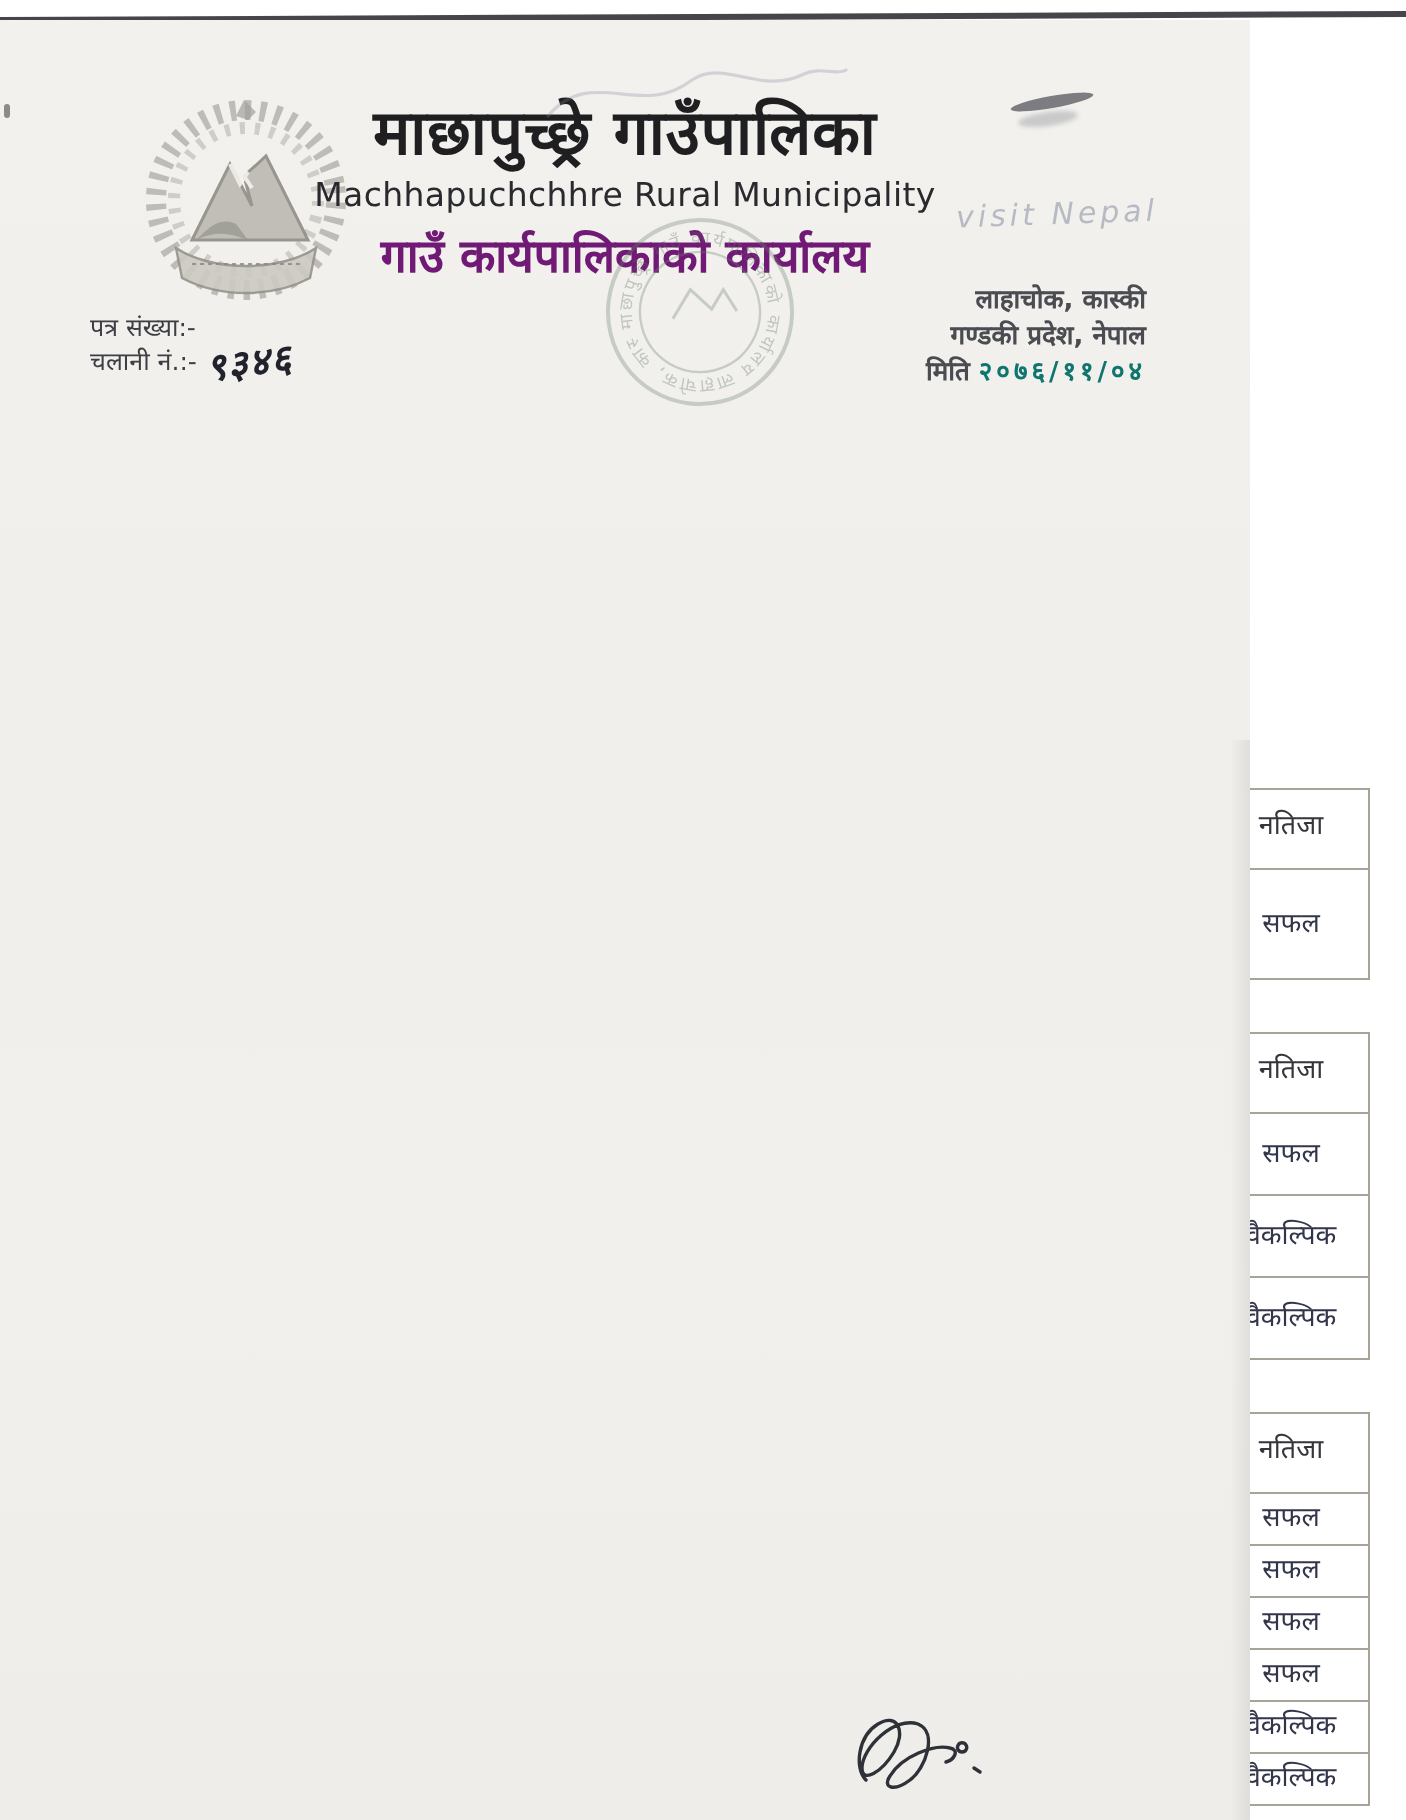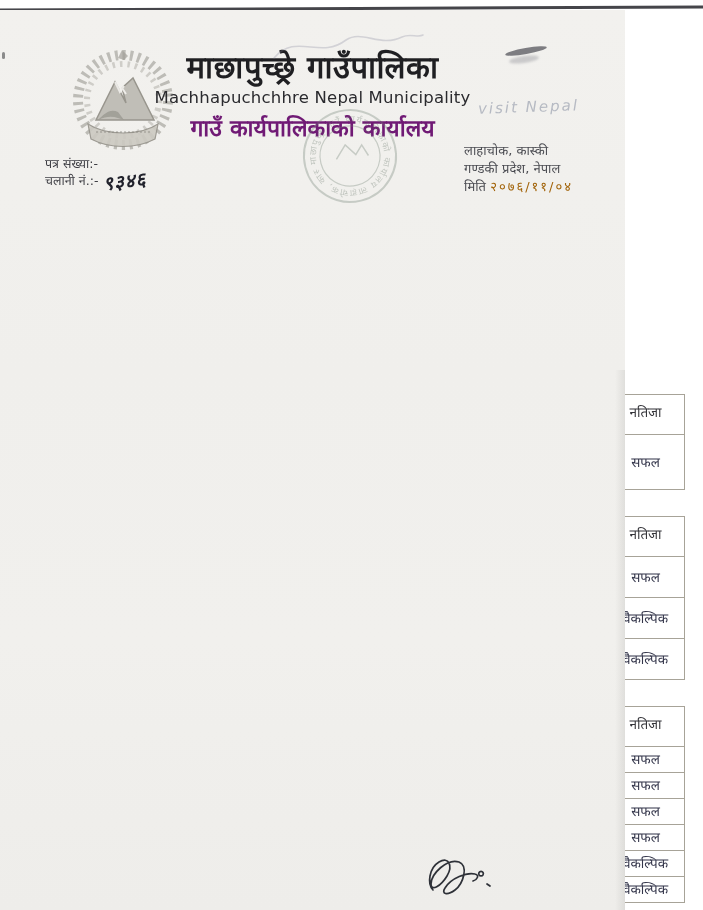--- a/index.html
+++ b/index.html
@@ -20,23 +20,23 @@
 
   .header{position:relative;height:212px;}
   .emblem{position:absolute;left:58px;top:48px;width:130px;height:114px;opacity:.8;}
   .center-head{position:absolute;left:50%;top:50px;transform:translateX(-50%);
          width:460px;text-align:center;color:#222;}
   .title-np{font-size:31px;font-weight:bold;line-height:1.12;letter-spacing:.5px;color:#1f1f22;}
   .title-en{font-size:16.5px;margin-top:3px;color:#2a2a2e;letter-spacing:.2px;}
   .office-np{font-size:23px;margin-top:4px;font-weight:bold;color:#701a75;}
   .watermark{position:absolute;right:46px;top:98px;font-size:15px;font-style:italic;
          color:#b6bac3;letter-spacing:2px;transform:rotate(-2deg);}
-  .addr{position:absolute;right:52px;top:142px;text-align:left;font-size:13px;
-         color:#4b4c52;line-height:18px;}
-  .addr .hw-date{color:#a16207;letter-spacing:2px;}
+  .addr{position:absolute;right:52px;top:142px;text-align:right;font-size:13px;
+         color:#4b4c52;line-height:18px;font-weight:bold;}
+  .addr .hw-date{color:#0f766e;letter-spacing:2px;}
   .letter-nos{position:absolute;left:45px;top:155px;font-size:12.5px;color:#3e3e44;line-height:17px;}
   .hw-number{display:inline-block;font-size:19px;font-weight:bold;font-style:italic;
          color:#21222c;transform:rotate(-7deg);margin-left:5px;vertical-align:-3px;letter-spacing:1px;}
   .stamp{position:absolute;left:298px;top:104px;width:104px;height:104px;opacity:.32;
          transform:rotate(-14deg);}
   .pen-squiggle{position:absolute;left:268px;top:28px;width:160px;height:38px;opacity:.28;}
 
   .notice-title-wrap{text-align:center;margin-top:2px;}
   .notice-title{display:inline-block;font-size:23px;font-weight:bold;color:#1d1d20;
          border-bottom:2.5px solid #2a2a2d;padding:0 6px 3px;letter-spacing:.5px;}
@@ -78,21 +78,21 @@
       <path d="M38,72 L57,34 L68,55 L64,40 L75,30 L96,72 Z" fill="#adaaa2" stroke="#767369" stroke-width="1.5" opacity=".9"></path>
       <path d="M57,34 L62,44 L66,38 L64,40 L68,46" fill="none" stroke="#f4f3f0" stroke-width="2" opacity=".9"></path>
       <path d="M40,72 C52,66 60,70 66,72 L60,64 C52,60 46,66 40,72 Z" fill="#85837b" opacity=".8"></path>
       <path d="M30,76 C48,88 82,88 100,76 L97,91 C78,101 52,101 33,91 Z" fill="#c2bfb6" stroke="#7e7b72" stroke-width="1.2" opacity=".9"></path>
       <path d="M38,84 L92,84" stroke="#6f6c64" stroke-width="1" stroke-dasharray="2 2" opacity=".8"></path>
       <path d="M60,10 L64,2 L70,8 L66,12 Z" fill="#8e8c84" opacity=".7"></path>
     </svg>
 
     <div class="center-head">
       <div class="title-np">माछापुच्छ्रे गाउँपालिका</div>
-      <div class="title-en">Machhapuchchhre Nepal Municipality</div>
+      <div class="title-en">Machhapuchchhre Rural Municipality</div>
       <div class="office-np">गाउँ कार्यपालिकाको कार्यालय</div>
     </div>
 
     <svg class="stamp" viewBox="0 0 104 104">
       <defs>
           <path id="stc" d="M52,52 m-34,0 a34,34 0 1,1 68,0 a34,34 0 1,1 -68,0"></path>
         </defs>
       <circle cx="52" cy="52" r="46" fill="none" stroke="#6f7f72" stroke-width="2"></circle>
       <circle cx="52" cy="52" r="30" fill="none" stroke="#6f7f72" stroke-width="1.2"></circle>
       <text font-size="9" fill="#5e6e61" letter-spacing="1">

